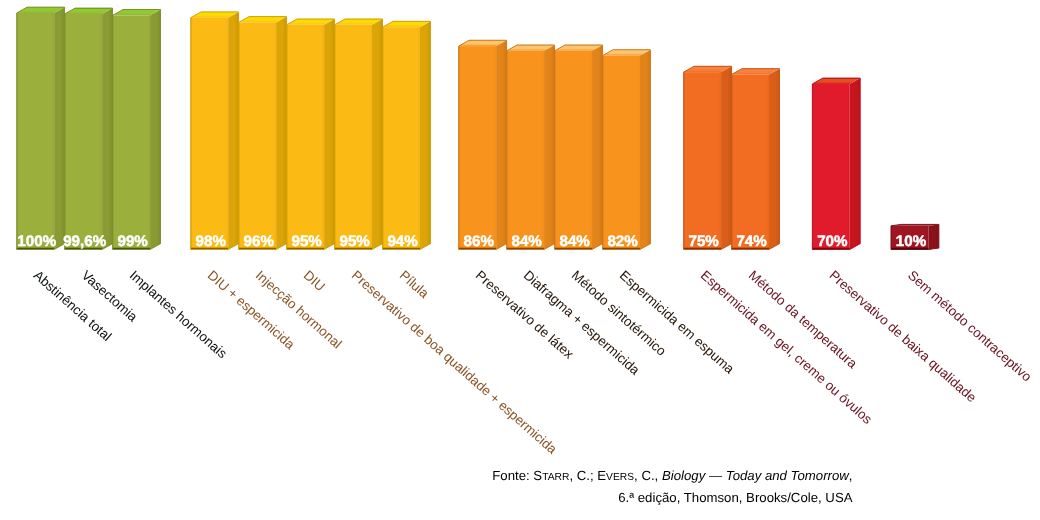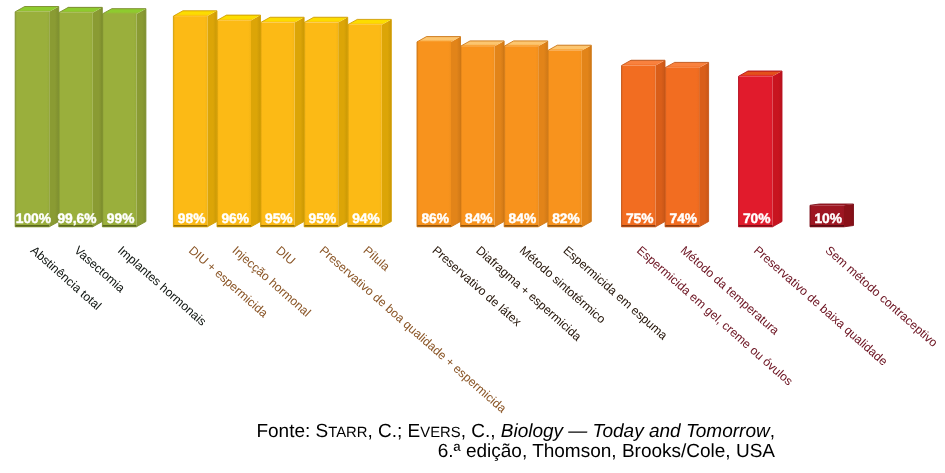--- a/index.html
+++ b/index.html
@@ -1,21 +1,21 @@
 <!DOCTYPE html>
 <html><head>
 <meta charset="utf-8">
 <title>Eficácia dos métodos contraceptivos</title>
 <style>
   html,body{margin:0;padding:0;}
   body{width:945px;height:473px;background:#ffffff;overflow:hidden;
        font-family:"Liberation Sans",sans-serif;-webkit-font-smoothing:antialiased;text-rendering:geometricPrecision;}
   #stage{position:relative;width:787px;height:473px;}
   svg#chart{position:absolute;left:0;top:0;}
-  .srctxt{position:absolute;right:12px;top:423px;font-size:19px;color:#000;
+  .srctxt{position:absolute;right:12px;top:423px;font-size:12px;color:#000;
           text-align:right;line-height:18.5px;white-space:nowrap;}
   .srctxt .smallcaps{font-size:0.78em;}
   .srctxt .italic{font-style:italic;}
 </style>
 </head>
 <body>
 
 <div id="stage">
   <svg id="chart" width="945" height="473">
       <defs>

